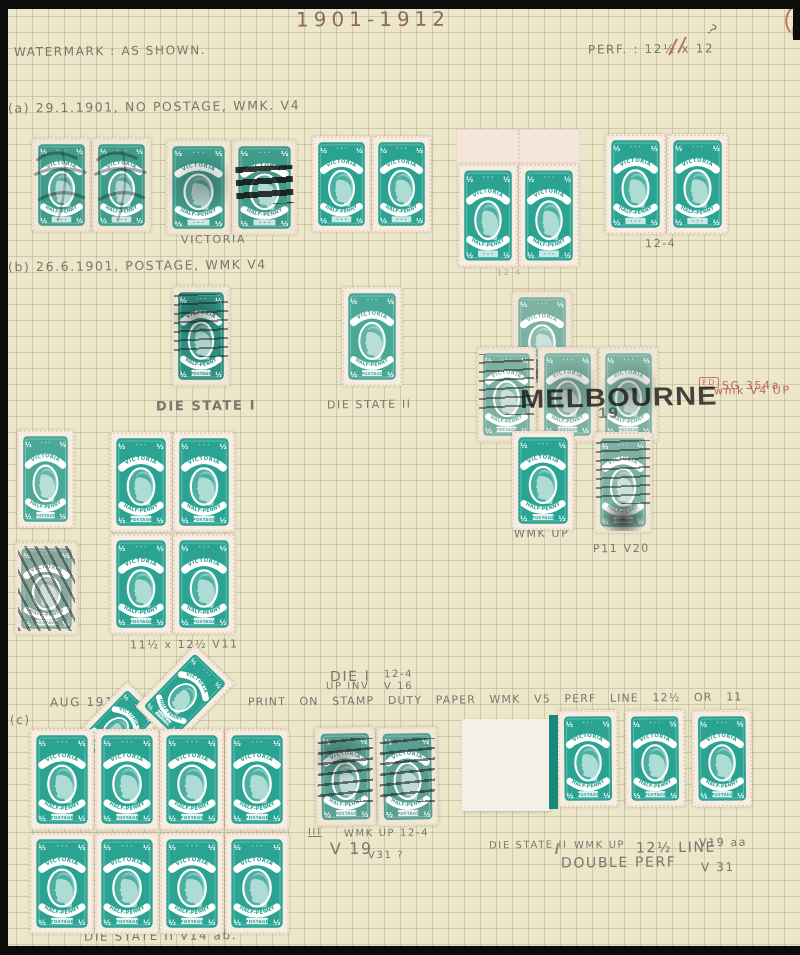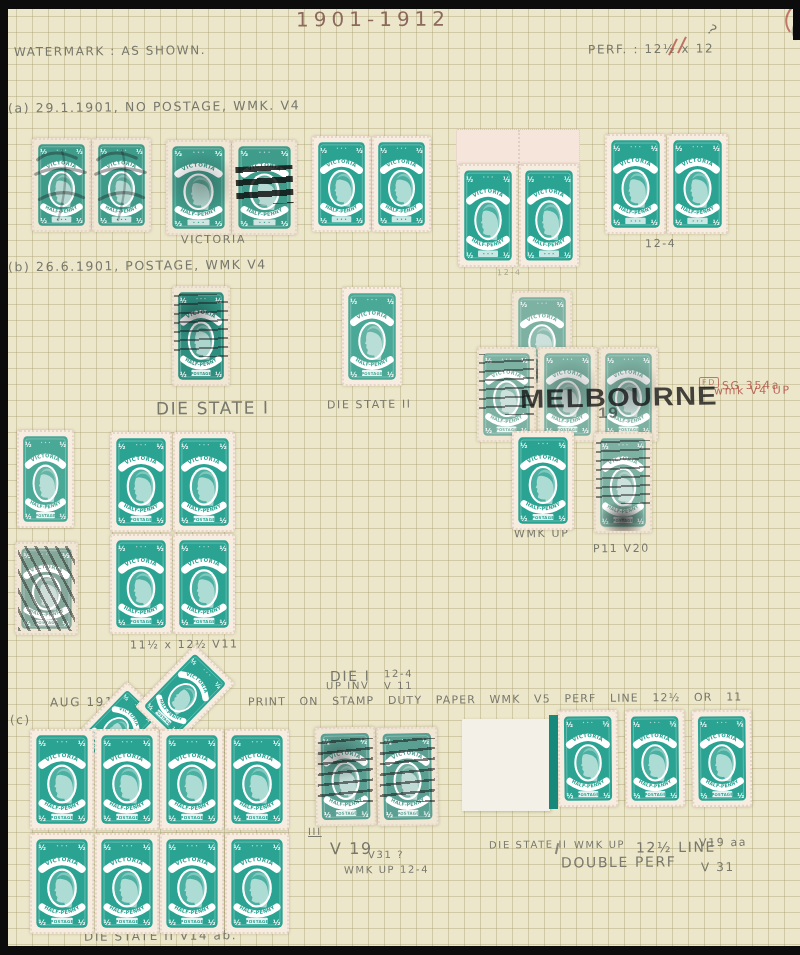--- a/index.html
+++ b/index.html
@@ -56,37 +56,37 @@
   <div id="title">1901-1912</div>
   <div id="labels">
       <div class="lbl" style="left: 14px; top: 44px; font-size: 12px;">WATERMARK : AS SHOWN.</div>
       <div class="lbl" style="left: 588px; top: 42px; font-size: 12px;">PERF. : 12½ x 12</div>
       <div class="lbl" style="left: 708px; top: 22px; font-size: 14px; transform: rotate(38deg);">?</div>
       <div class="lbl" style="left: 8px; top: 99px; font-size: 12.5px;">(a) 29.1.1901, NO POSTAGE, WMK. V4</div>
       <div class="lbl" style="left: 181px; top: 233px; font-size: 11px;">VICTORIA</div>
       <div class="lbl faint" style="left: 497px; top: 268px; font-size: 8px;">12-4</div>
       <div class="lbl" style="left: 645px; top: 237px; font-size: 11px;">12-4</div>
       <div class="lbl" style="left: 8px; top: 258px; font-size: 12.5px;">(b) 26.6.1901, POSTAGE, WMK V4</div>
-      <div class="lbl" style="left: 156px; top: 398px; font-size: 17px;">DIE STATE I</div>
+      <div class="lbl" style="left: 156px; top: 398px; font-size: 13px; font-weight: bold;">DIE STATE I</div>
       <div class="lbl" style="left: 327px; top: 398px; font-size: 11px;">DIE STATE II</div>
       <div class="lbl redbox" style="left: 699px; top: 377px; font-size: 8px;">FD</div>
       <div class="lbl red" style="left: 722px; top: 379px; font-size: 11px;">SG 354a</div>
       <div class="lbl red" style="left: 714px; top: 384px; font-size: 11px;">wmk V4 UP</div>
       <div class="lbl" style="left: 514px; top: 527px; font-size: 11px;">WMK UP</div>
       <div class="lbl" style="left: 593px; top: 542px; font-size: 11px;">P11 V20</div>
       <div class="lbl" style="left: 130px; top: 638px; font-size: 11px;">11½ x 12½  V11</div>
       <div class="lbl" style="left: 330px; top: 668px; font-size: 14px;">DIE I</div>
       <div class="lbl" style="left: 384px; top: 668px; font-size: 10px;">12-4</div>
       <div class="lbl" style="left: 326px; top: 680px; font-size: 10px;">UP INV</div>
-      <div class="lbl" style="left: 384px; top: 680px; font-size: 10px;">V 11</div>
+      <div class="lbl" style="left: 384px; top: 680px; font-size: 10px;">V 16</div>
       <div class="lbl" style="left: 50px; top: 695px; font-size: 12px;">AUG 1912</div>
       <div class="lbl spread" style="left: 248px; top: 693px; font-size: 11px;">PRINT ON STAMP DUTY PAPER  WMK V5  PERF LINE 12½ OR 11</div>
       <div class="lbl" style="left: 10px; top: 713px; font-size: 12px;">(c)</div>
       <div class="lbl underline" style="left: 308px; top: 826px; font-size: 10px;">III</div>
-      <div class="lbl" style="left: 344px; top: 864px; font-size: 10px; text-align: center;">WMK UP 12-4</div>
+      <div class="lbl" style="left: 344px; top: 827px; font-size: 10px; text-align: center;">WMK UP 12-4</div>
       <div class="lbl" style="left: 330px; top: 839px; font-size: 16px;">V 19</div>
       <div class="lbl" style="left: 368px; top: 849px; font-size: 10px;">V31 ?</div>
       <div class="lbl" style="left: 489px; top: 839px; font-size: 10px;">DIE STATE II</div>
       <div class="lbl" style="left: 574px; top: 839px; font-size: 10px;">WMK UP</div>
       <div class="lbl" style="left: 636px; top: 839px; font-size: 14px;">12½ LINE</div>
       <div class="lbl" style="left: 699px; top: 836px; font-size: 11px;">V19 aa</div>
       <div class="lbl" style="left: 561px; top: 854px; font-size: 14px;">DOUBLE PERF</div>
       <div class="lbl" style="left: 701px; top: 860px; font-size: 12px;">V 31</div>
       <div class="lbl" style="left: 84px; top: 929px; font-size: 12px;">DIE STATE II  V14 ab.</div>
     </div>

